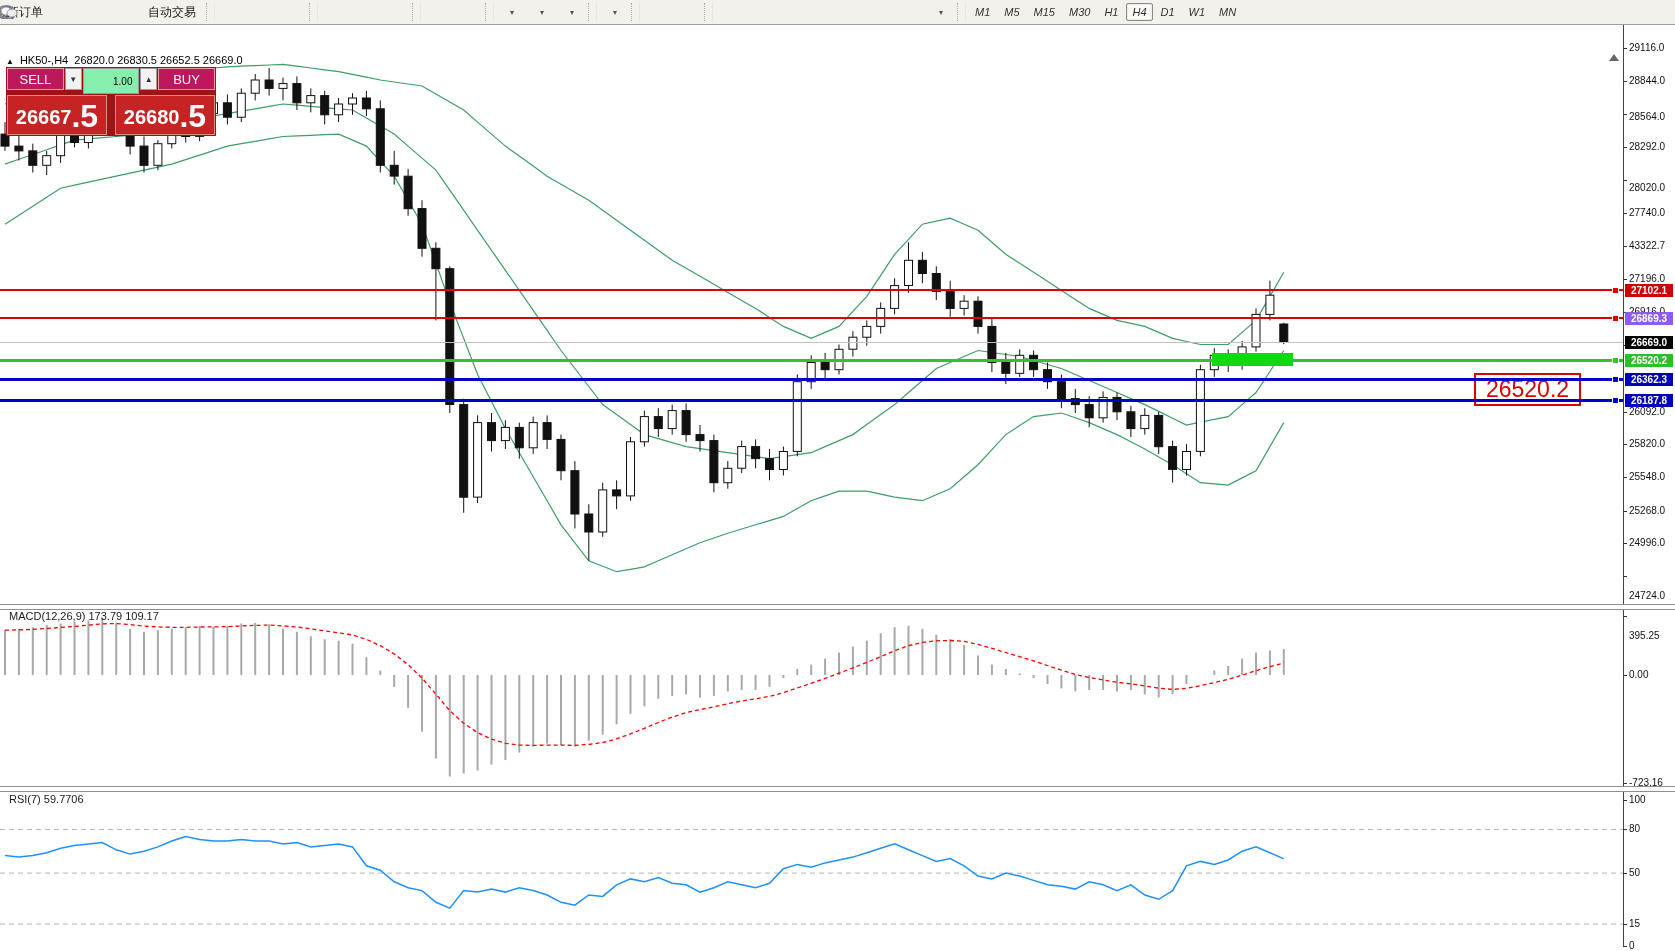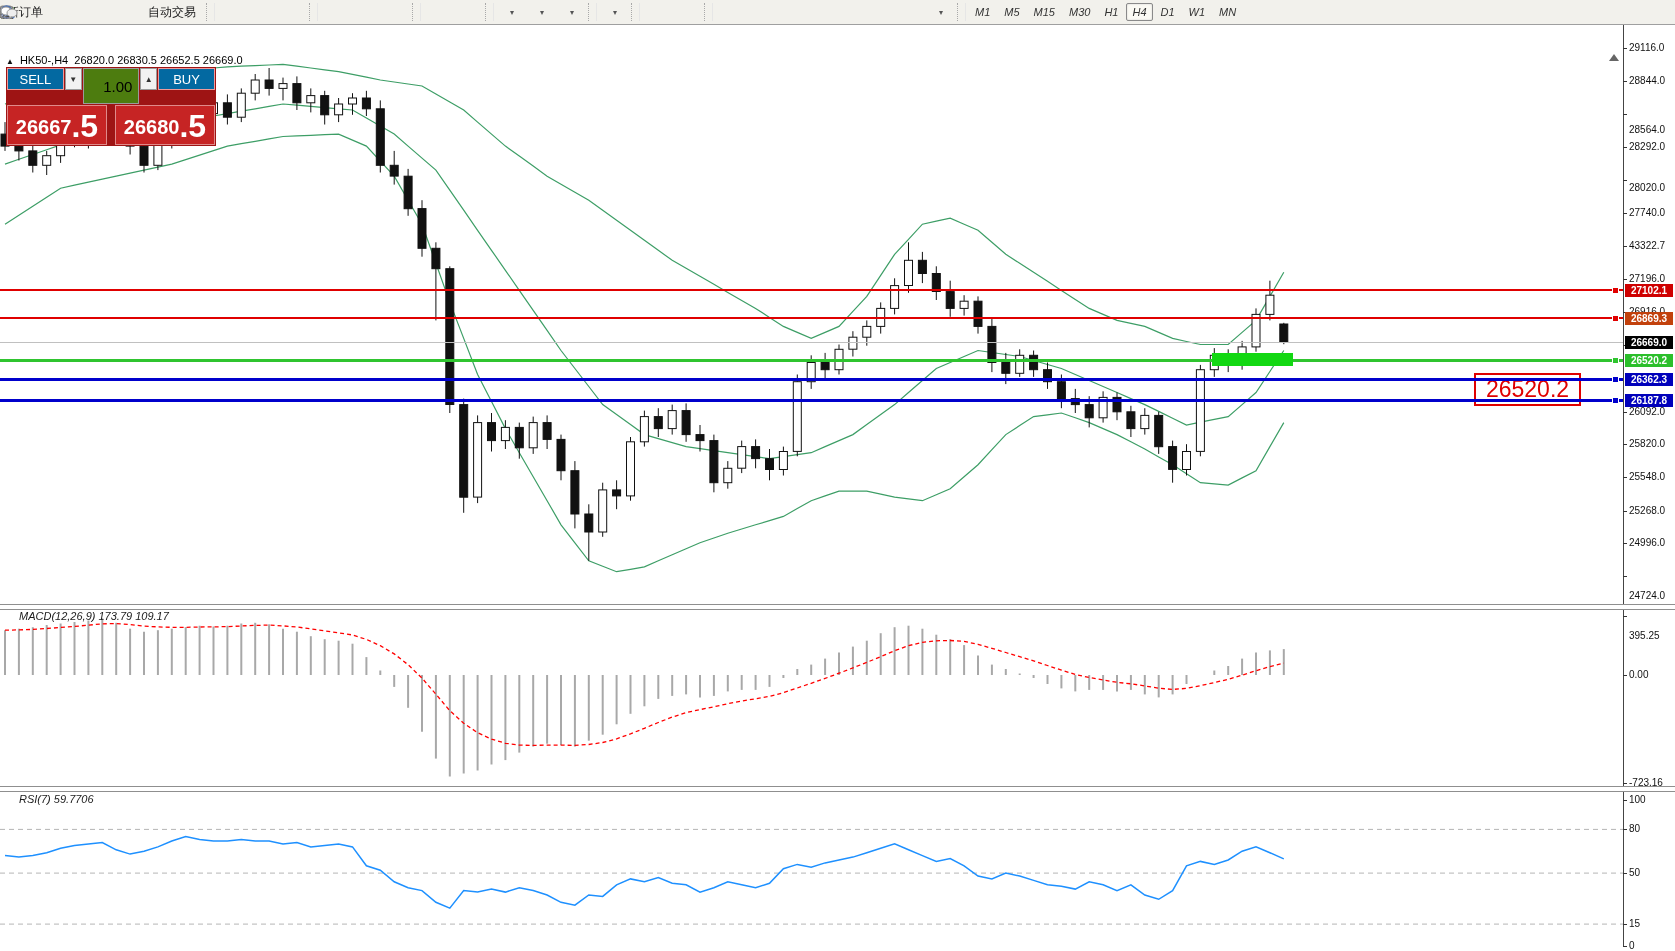--- a/index.html
+++ b/index.html
@@ -17,30 +17,30 @@
   .chart-root{position:absolute;left:0;top:25px;width:1675px;height:926px;background:#fff;}
   svg{position:absolute;left:0;}
   .hline{position:absolute;left:0;width:1623px;}
   .tag{position:absolute;left:1625px;width:48px;height:13px;color:#fff;font-size:10px;font-weight:bold;
     text-align:center;line-height:13px;}
   .axis-label{position:absolute;left:1629px;font-size:10px;color:#111;}
   .axis-tick{position:absolute;left:1623px;width:4px;height:1px;background:#333;}
   .marker{position:absolute;width:7px;height:7px;box-sizing:border-box;border:1px solid #fff;}
   .panel-sep{position:absolute;left:0;width:1675px;height:4px;background:#fff;
     border-top:1px solid #8f8f8f;border-bottom:1px solid #8f8f8f;}
-  .ind-label{position:absolute;left:19px;font-size:11px;color:#1a1a1a;font-style:italic;}
+  .ind-label{position:absolute;left:9px;font-size:11px;color:#1a1a1a;}
   .header-line{position:absolute;left:6px;top:29px;font-size:11px;color:#000;}
   .trade-panel{position:absolute;left:6px;top:42px;width:208px;background:#9e1414;padding:1px;}
   .trade-row{display:flex;}
-  .trade-btn{height:22px;background:#0369a1;border:1px solid #ef9a9a;color:#fff;font-size:13px;
+  .trade-btn{height:22px;background:#be185d;border:1px solid #ef9a9a;color:#fff;font-size:13px;
     display:flex;align-items:center;justify-content:center;box-sizing:border-box;}
   .spin{width:17px;height:22px;background:#f2f2f2;border:1px solid #9a9a9a;box-sizing:border-box;
     display:flex;align-items:center;justify-content:center;font-size:8px;color:#333;}
-  .vol{width:58px;height:36px;background:#4d7c0f;border:1px solid #9a9a9a;box-sizing:border-box;
-    font-size:15px;color:#000;display:flex;align-items:center;justify-content:flex-end;padding-right:6px;}
+  .vol{width:58px;height:26px;background:#86efac;border:1px solid #9a9a9a;box-sizing:border-box;
+    font-size:10px;color:#000;display:flex;align-items:center;justify-content:flex-end;padding-right:6px;}
   .price-cell{width:103px;height:40px;background:#c62424;border:1px solid #e08a8a;box-sizing:border-box;
     color:#fff;display:flex;align-items:flex-end;justify-content:center;padding-bottom:2px;}
   .price-main{font-size:20px;font-weight:bold;line-height:30px;}
   .price-frac{font-size:32px;font-weight:bold;line-height:32px;}
   .callout{position:absolute;left:1474px;top:348px;width:103px;height:29px;background:#fff;
     border:2px solid #e00000;color:#e00000;font-size:23px;text-align:center;line-height:28px;}
   .annotation{position:absolute;left:1386px;top:398px;font-size:38px;font-weight:bold;color:#1fdd1f;
     text-shadow:3px 3px 0 #0a660a;letter-spacing:2px;white-space:nowrap;}
   .highlight-rect{position:absolute;}
   .shift-marker{position:absolute;left:1609px;top:29px;width:0;height:0;
@@ -455,42 +455,42 @@
       <rect x="1265.9" y="270.2" width="8" height="19.2" fill="#fff" stroke="#111"></rect>
       <line x1="1283.8" y1="297.8" x2="1283.8" y2="319.2" stroke="#111" stroke-width="1"></line>
       <rect x="1279.8" y="299.0" width="8" height="18.2" fill="#111" stroke="#111"></rect>
     </svg>
   <div id="overlays">
       <div class="hline" style="top: 264.107px; height: 2px; background: rgb(224, 0, 0); z-index: 5;"></div>
       <div class="marker" style="left: 1612px; top: 261.607px; background: rgb(224, 0, 0); z-index: 6;"></div>
       <div class="tag" style="top: 258.607px; background: rgb(207, 0, 0); z-index: 7;">27102.1</div>
       <div class="hline" style="top: 292.094px; height: 2px; background: rgb(224, 0, 0); z-index: 5;"></div>
       <div class="marker" style="left: 1612px; top: 289.594px; background: rgb(224, 0, 0); z-index: 6;"></div>
-      <div class="tag" style="top: 286.594px; background: #c2410c; z-index: 7;">26869.3</div>
+      <div class="tag" style="top: 286.594px; background: #8b5cf6; z-index: 7;">26869.3</div>
       <div class="hline" style="top: 316.673px; height: 1px; background: rgb(192, 192, 192); z-index: 5;"></div>
       <div class="tag" style="top: 310.673px; background: rgb(0, 0, 0); z-index: 7;">26669.0</div>
       <div class="hline" style="top: 333.562px; height: 3px; background: rgb(47, 196, 47); z-index: 5;"></div>
       <div class="marker" style="left: 1612px; top: 331.562px; background: rgb(47, 196, 47); z-index: 6;"></div>
       <div class="tag" style="top: 328.562px; background: rgb(43, 191, 43); z-index: 7;">26520.2</div>
       <div class="hline" style="top: 352.544px; height: 3px; background: rgb(0, 0, 204); z-index: 5;"></div>
       <div class="marker" style="left: 1612px; top: 350.544px; background: rgb(0, 0, 204); z-index: 6;"></div>
       <div class="tag" style="top: 347.544px; background: rgb(0, 0, 187); z-index: 7;">26362.3</div>
       <div class="hline" style="top: 373.522px; height: 3px; background: rgb(0, 0, 204); z-index: 5;"></div>
       <div class="marker" style="left: 1612px; top: 371.522px; background: rgb(0, 0, 204); z-index: 6;"></div>
       <div class="tag" style="top: 368.522px; background: rgb(0, 0, 187); z-index: 7;">26187.8</div>
       <div class="highlight-rect" style="left: 1212px; top: 328px; width: 81px; height: 13px; background: rgb(18, 216, 18); z-index: 6; position: absolute;"></div>
     </div>
 
   <div class="vaxis-line"></div>
   <div id="axisLabels">
       <div class="axis-label" style="top: 17px;">29116.0</div>
       <div class="axis-tick" style="top: 23px;"></div>
       <div class="axis-label" style="top: 49.6993px;">28844.0</div>
       <div class="axis-tick" style="top: 55.6993px;"></div>
-      <div class="axis-label" style="top: 99px;">28564.0</div>
+      <div class="axis-label" style="top: 86px;">28564.0</div>
       <div class="axis-tick" style="top: 89.3603px;"></div>
       <div class="axis-label" style="top: 116.06px;">28292.0</div>
       <div class="axis-tick" style="top: 122.06px;"></div>
       <div class="axis-label" style="top: 157px; text-align: center;">28020.0</div>
       <div class="axis-tick" style="top: 154.759px;"></div>
       <div class="axis-label" style="top: 182.42px;">27740.0</div>
       <div class="axis-tick" style="top: 188.42px;"></div>
       <div class="axis-label" style="top: 215.119px;">43322.7</div>
       <div class="axis-tick" style="top: 221.119px;"></div>
       <div class="axis-label" style="top: 247.819px;">27196.0</div>

